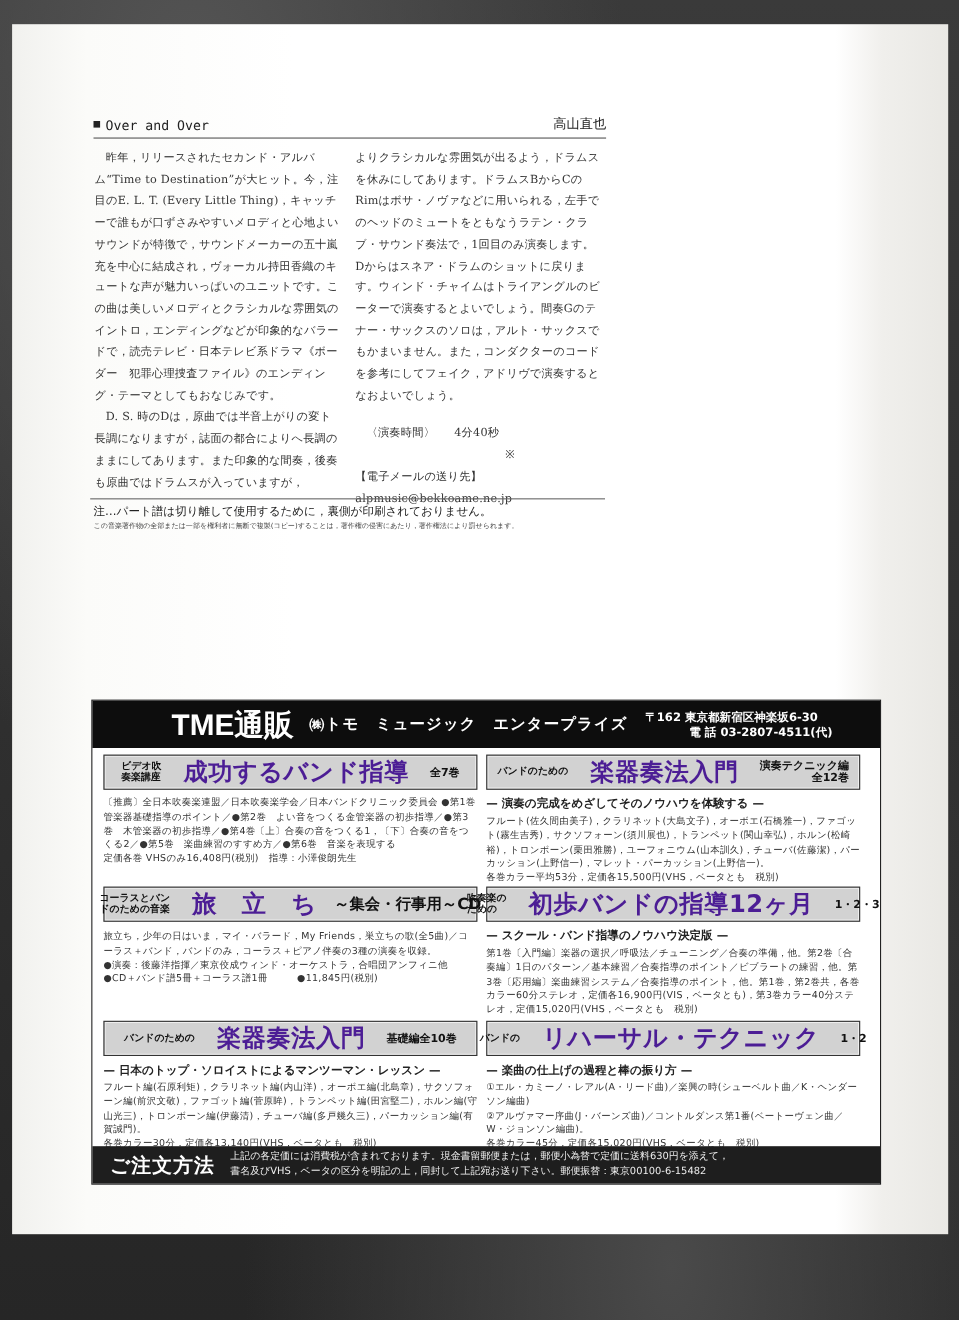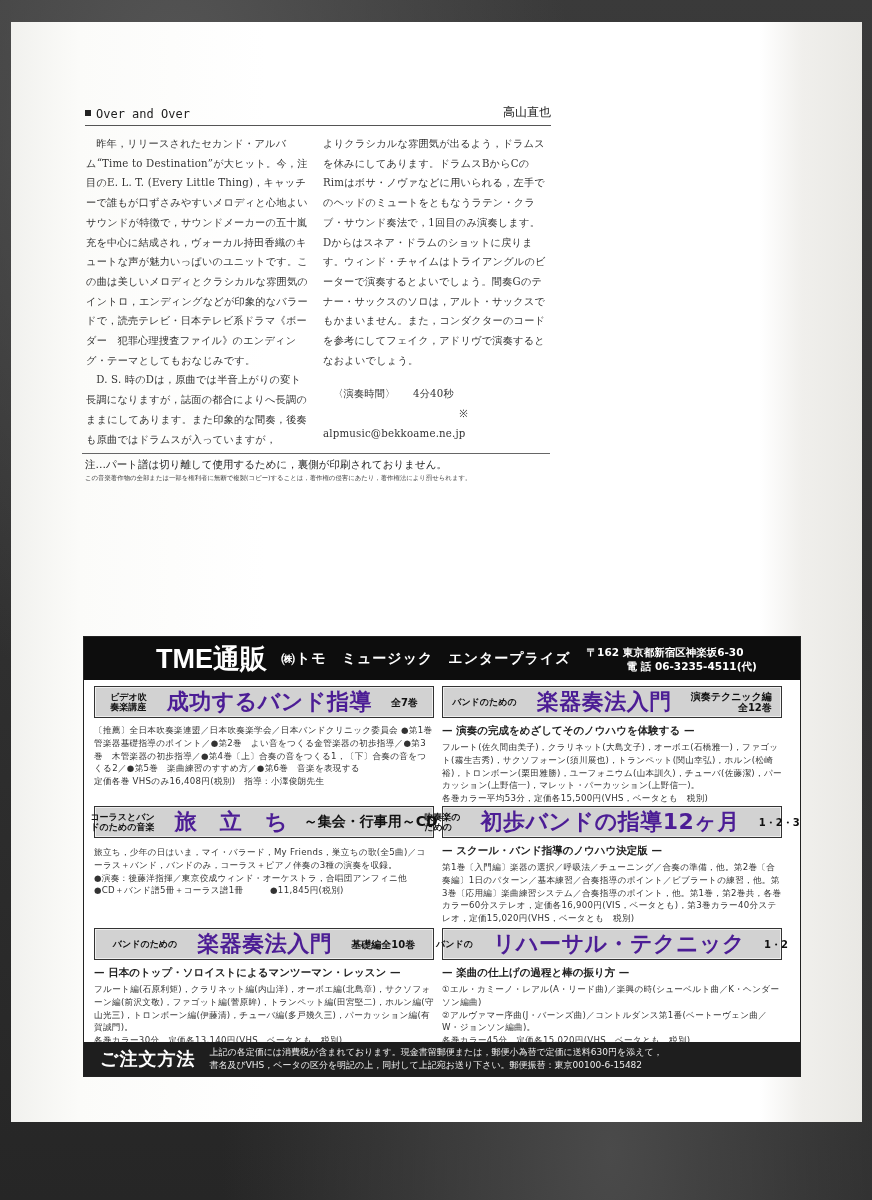--- a/index.html
+++ b/index.html
@@ -105,34 +105,35 @@
     <p>D. S. 時のDは，原曲では半音上がりの変ト長調になりますが，誌面の都合によりへ長調のままにしてあります。また印象的な間奏，後奏も原曲ではドラムスが入っていますが，</p>
   </div>
 
   <div class="col col-right" style="left:312px; top:112px;">
     <p class="noindent">よりクラシカルな雰囲気が出るよう，ドラムスを休みにしてあります。ドラムスBからCのRimはボサ・ノヴァなどに用いられる，左手でのヘッドのミュートをともなうラテン・クラブ・サウンド奏法で，1回目のみ演奏します。Dからはスネア・ドラムのショットに戻ります。ウィンド・チャイムはトライアングルのビーターで演奏するとよいでしょう。間奏Gのテナー・サックスのソロは，アルト・サックスでもかまいません。また，コンダクターのコードを参考にしてフェイク，アドリヴで演奏するとなおよいでしょう。</p>
     <p class="perf">
       <span class="lbl">〈演奏時間〉</span>
       <span>4分40秒</span>
     </p>
     <p class="asterisk">※</p>
+    <p class="noindent">【電子メールの送り先】</p>
     <p class="noindent">alpmusic@bekkoame.ne.jp</p>
   </div>
 
   <div class="article-rule" style="left:71px; top:431px;"></div>
   <div class="note1" style="left:74px; top:436px;">注…パート譜は切り離して使用するために，裏側が印刷されておりません。</div>
   <div class="note2" style="left:74px; top:452px;">この音楽著作物の全部または一部を権利者に無断で複製(コピー)することは，著作権の侵害にあたり，著作権法により罰せられます。</div>
 
   <div class="ad" style="left:72px; top:614px;">
     <div class="ad-banner">
       <span class="ad-brand">TME通販</span>
       <span class="ad-company"><span>㈱</span><span>トモ　ミュージック　エンタープライズ</span></span>
       <div class="ad-address">
         <div>〒162 東京都新宿区神楽坂6-30</div>
-        <div>電 話 06-3235-4511(代)</div>
+        <div>電 話 03-2807-4511(代)</div>
       </div>
     </div>
 
     <div class="ad-body">
 
       <div class="product p1">
         <div class="prod-title">
           <span class="pt-small" style="white-space:pre">ビデオ吹
 奏楽講座</span>
           <span class="pt-main">成功するバンド指導</span>

